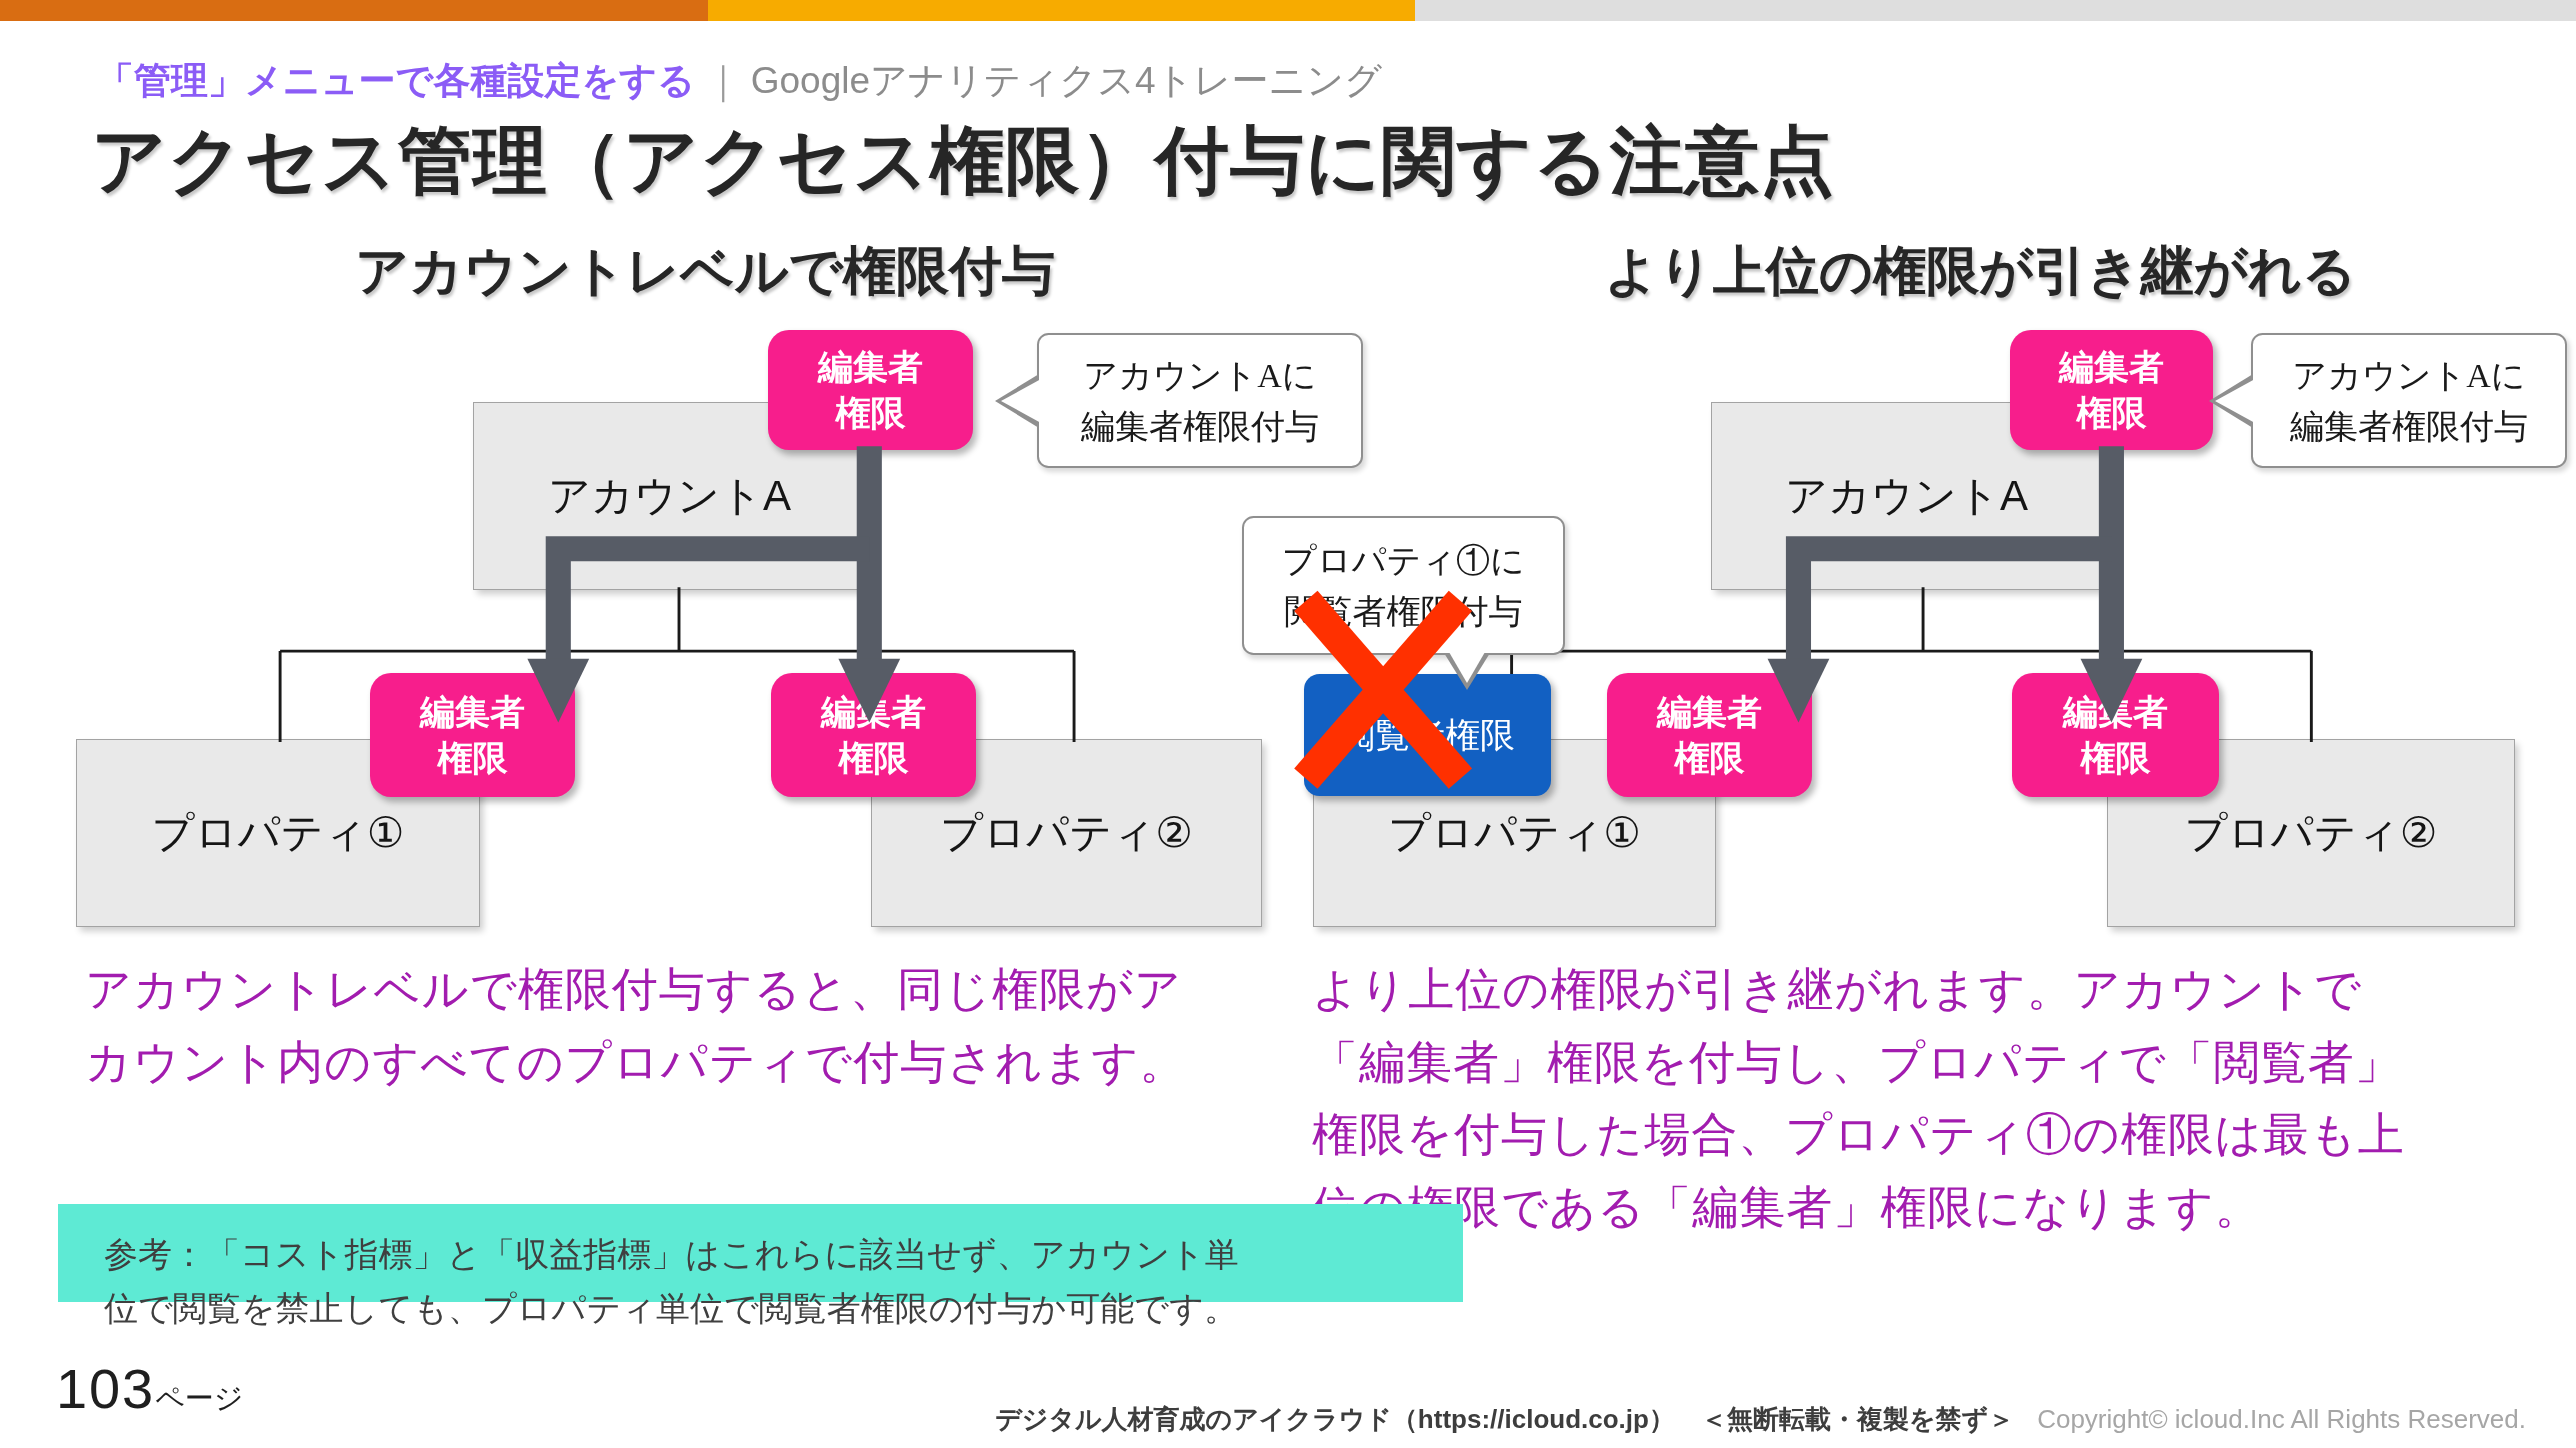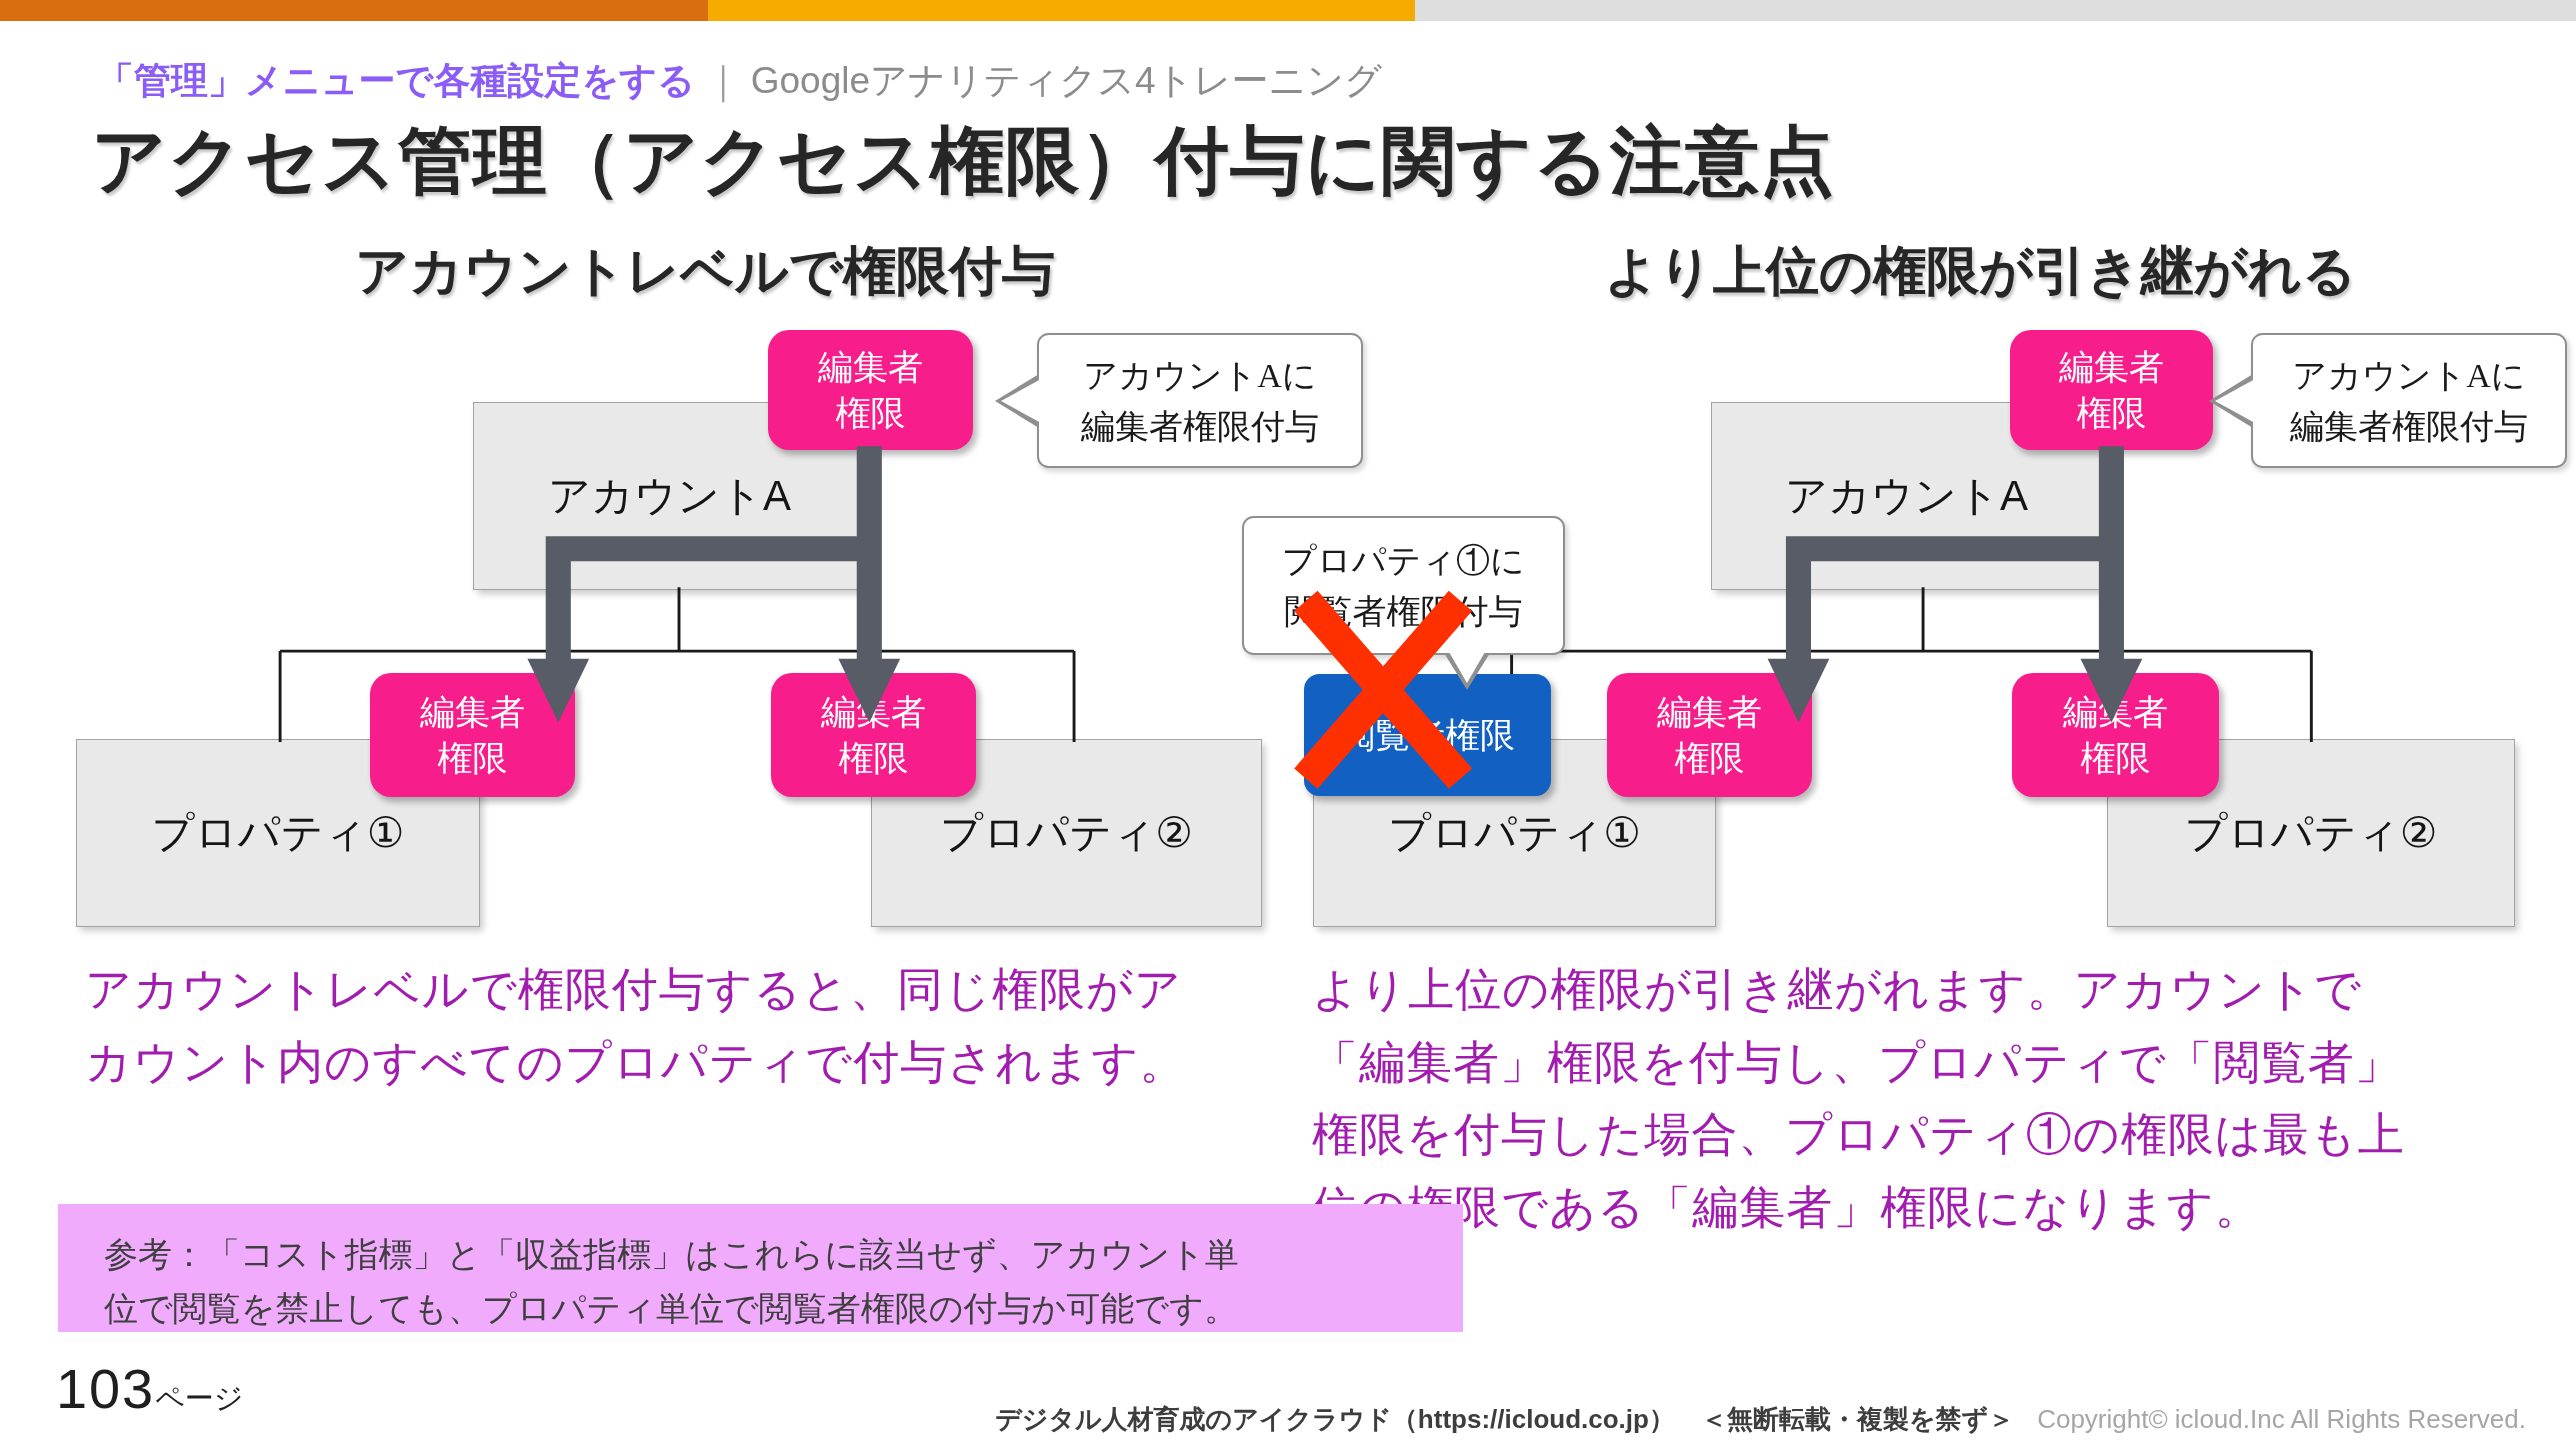--- a/index.html
+++ b/index.html
@@ -31,20 +31,21 @@
   .gbox{
     position:absolute;background:#E9E9E9;border:1.9px solid #A3A3A3;box-sizing:border-box;
     display:flex;align-items:center;justify-content:center;
     font-size:42px;color:#151515;box-shadow:3.9px 4.8px 6.8px rgba(0,0,0,0.20);z-index:1;
   }
   .badge{
     position:absolute;background:#F71E8C;border-radius:21px;color:#ffffff;
     display:flex;flex-direction:column;align-items:center;justify-content:center;
     font-size:35px;line-height:1.32;box-shadow:3.9px 4.8px 6.8px rgba(0,0,0,0.28);z-index:3;
     text-align:center;
+    font-weight:bold;
   }
   .bluebox{
     position:absolute;background:#1260C2;border-radius:15.5px;color:#ffffff;
     display:flex;align-items:center;justify-content:center;font-size:35px;
     box-shadow:3.9px 4.8px 6.8px rgba(0,0,0,0.28);z-index:3;
   }
   svg.lines{position:absolute;left:0;top:0;width:2576px;height:1449px;z-index:2;pointer-events:none;}
   svg.arrows{position:absolute;left:0;top:0;width:2576px;height:1449px;z-index:4;pointer-events:none;}
   svg.crossx{position:absolute;left:0;top:0;width:2576px;height:1449px;z-index:7;pointer-events:none;}
   
@@ -88,21 +89,21 @@
   .callout-r{left:2251px;top:333px;width:312px;height:131px;}
   .callout-mid{left:1242px;top:516px;width:319px;height:135px;}
   
   .desc{
     position:absolute;font-size:46px;color:#a21caf;line-height:1.58;letter-spacing:1px;
     white-space:nowrap;
   }
   .desc.left{left:85px;top:954px;}
   .desc.right{left:1312px;top:954px;}
   .note-box{
-    position:absolute;left:58px;top:1204px;width:1405px;height:128px;background:#f0abfc;
+    position:absolute;left:58px;top:1204px;width:1405px;height:98px;background:#5eead4;
     box-sizing:border-box;padding:24px 12px 0 46px;font-size:34px;color:#3f3f3f;line-height:1.6;
     white-space:nowrap;
   }
   
   .page-num{position:absolute;left:56px;top:1356px;color:#1f1f1f;white-space:nowrap;}
   .page-num .num{font-size:56px;font-weight:400;letter-spacing:1.9px;}
   .page-num .unit{font-size:29px;font-weight:300;}
   .credit{
     position:absolute;right:50px;top:1402px;font-size:26px;white-space:nowrap;text-align:right;
   }

